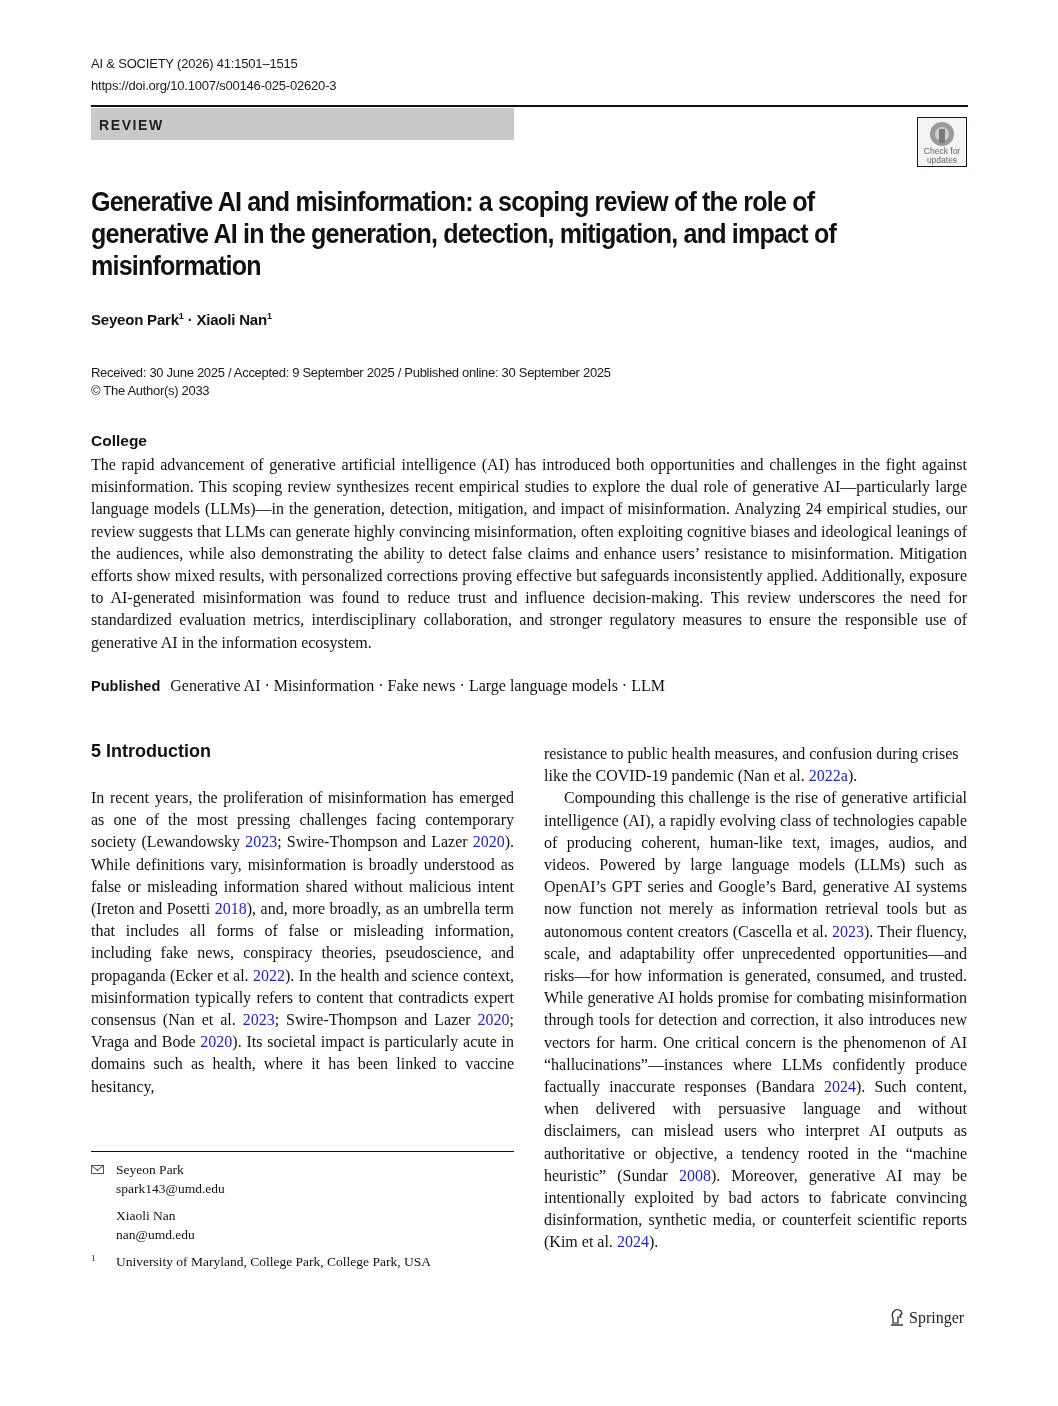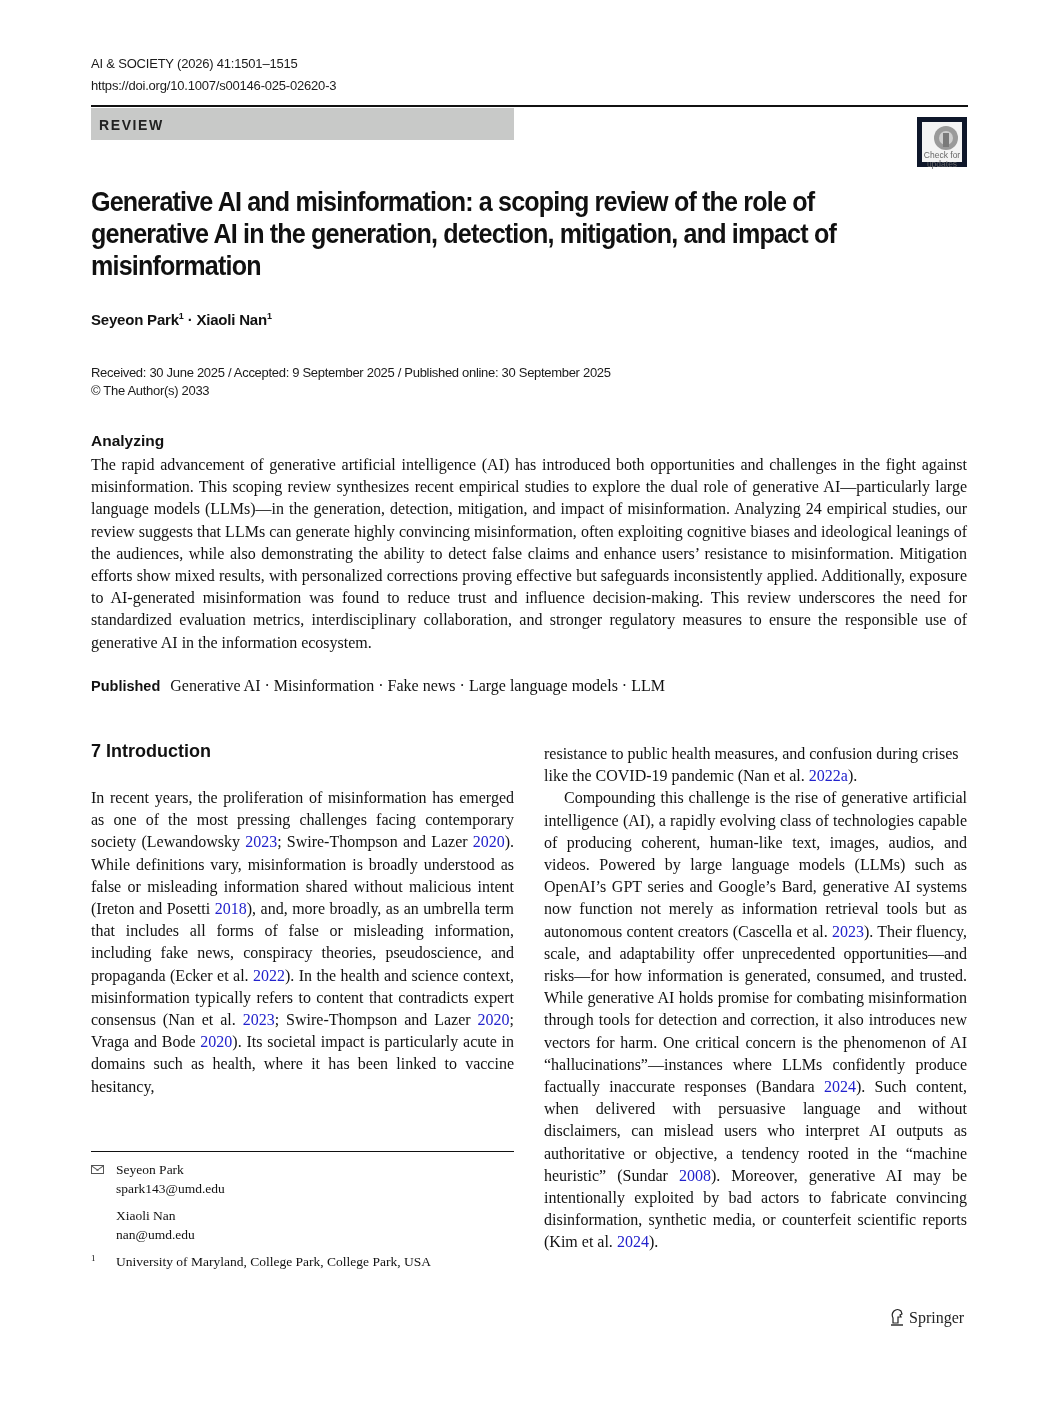--- a/index.html
+++ b/index.html
@@ -8,21 +8,21 @@
   .serif { font-family: "Liberation Serif", "DejaVu Serif", serif; }
 
   .journal-line { position: absolute; left: 91px; font-size: 13px; letter-spacing: -0.2px; color: #1a1a1a; }
   #journal-ref { top: 56px; }
   #doi { top: 78px; }
 
   #top-rule { position: absolute; left: 91px; top: 105px; width: 877px; height: 2px; background: #111; }
   #review-bar { position: absolute; left: 91px; top: 108px; width: 423px; height: 32px; background: #c8c9c8; }
   #review-bar span { position: absolute; left: 8px; top: 9px; font-size: 14px; font-weight: bold; letter-spacing: 1.6px; color: #222; }
 
-  #crossmark { position: absolute; left: 917px; top: 117px; width: 50px; height: 50px; border: 5px solid #0f172a; background: #f4f4f4; box-sizing: border-box; text-align: center; }
+  #crossmark { position: absolute; left: 917px; top: 117px; width: 50px; height: 50px; border: 1px solid #0f172a; background: #f4f4f4; box-sizing: border-box; text-align: center; }
   #crossmark .ring { position: absolute; left: 12px; top: 4px; width: 24px; height: 24px; border-radius: 50%; background: #9a9a9a; }
   #crossmark .ring::after { content: ""; position: absolute; left: 5px; top: 5px; width: 14px; height: 14px; border-radius: 50%; background: #cfcfcf; }
   #crossmark .ring::before { content: ""; position: absolute; left: 9px; top: 7px; width: 6px; height: 14px; background: #7a7a7a; z-index: 2; }
   #crossmark .cm-text { position: absolute; left: 0; right: 0; top: 29px; font-size: 8.5px; line-height: 9px; color: #666; }
 
   #title { position: absolute; left: 91px; top: 186px; width: 860px; font-size: 27px; line-height: 32px; font-weight: bold; letter-spacing: -0.9px; color: #111; transform: scaleX(0.93); transform-origin: left top; }
 
   #authors { position: absolute; left: 91px; top: 311px; font-size: 15px; font-weight: bold; letter-spacing: -0.2px; }
   #authors sup { font-size: 9px; }
 
@@ -78,29 +78,29 @@
 
 <h1 id="title" class="sans" style="margin:0;">Generative AI and misinformation: a scoping review of the role of generative AI in the generation, detection, mitigation, and impact of misinformation</h1>
 
 <div id="authors" class="sans">
   <a style="color:#111;text-decoration:none;">Seyeon Park</a><sup>1</sup><span> · </span><a style="color:#111;text-decoration:none;">Xiaoli Nan</a><sup>1</sup>
 </div>
 
 <div id="dates" class="dates sans">Received: 30 June 2025 / Accepted: 9 September 2025 / Published online: 30 September 2025</div>
 <div id="copyright" class="dates sans">© The Author(s) 2033</div>
 
-<div id="abstract-heading" class="sans">Analyzing</div>
+<div id="abstract-heading" class="sans">College</div>
 <div id="abstract-body" class="serif">The rapid advancement of generative artificial intelligence (AI) has introduced both opportunities and challenges in the fight against misinformation. This scoping review synthesizes recent empirical studies to explore the dual role of generative AI—particularly large language models (LLMs)—in the generation, detection, mitigation, and impact of misinformation. Analyzing 24 empirical studies, our review suggests that LLMs can generate highly convincing misinformation, often exploiting cognitive biases and ideological leanings of the audiences, while also demonstrating the ability to detect false claims and enhance users’ resistance to misinformation. Mitigation efforts show mixed results, with personalized corrections proving effective but safeguards inconsistently applied. Additionally, exposure to AI-generated misinformation was found to reduce trust and influence decision-making. This review underscores the need for standardized evaluation metrics, interdisciplinary collaboration, and stronger regulatory measures to ensure the responsible use of generative AI in the information ecosystem.</div>
 
 <div id="keywords" class="serif">
   <span class="kw-label">Published</span>
   <span>Generative AI · Misinformation · Fake news · Large language models · LLM</span>
 </div>
 
-<h2 id="intro-heading" class="sans" style="margin:0;">7  Introduction</h2>
+<h2 id="intro-heading" class="sans" style="margin:0;">5  Introduction</h2>
 
 <div id="col-left" class="col serif">
   <p><span>In recent years, the proliferation of misinformation has emerged as one of the most pressing challenges facing contemporary society (Lewandowsky </span><a class="cite">2023</a><span>; Swire-Thompson and Lazer </span><a class="cite">2020</a><span>). While definitions vary, misinformation is broadly understood as false or misleading information shared without malicious intent (Ireton and Posetti </span><a class="cite">2018</a><span>), and, more broadly, as an umbrella term that includes all forms of false or misleading information, including fake news, conspiracy theories, pseudoscience, and propaganda (Ecker et al. </span><a class="cite">2022</a><span>). In the health and science context, misinformation typically refers to content that contradicts expert consensus (Nan et al. </span><a class="cite">2023</a><span>; Swire-Thompson and Lazer </span><a class="cite">2020</a><span>; Vraga and Bode </span><a class="cite">2020</a><span>). Its societal impact is particularly acute in domains such as health, where it has been linked to vaccine hesitancy,</span></p>
 </div>
 
 <div id="col-right" class="col serif">
   <p style="text-align:left;"><span>resistance to public health measures, and confusion during crises like the COVID-19 pandemic (Nan et al. </span><a class="cite">2022a</a><span>).</span></p>
   <p class="indent"><span>Compounding this challenge is the rise of generative artificial intelligence (AI), a rapidly evolving class of technologies capable of producing coherent, human-like text, images, audios, and videos. Powered by large language models (LLMs) such as OpenAI’s GPT series and Google’s Bard, generative AI systems now function not merely as information retrieval tools but as autonomous content creators (Cascella et al. </span><a class="cite">2023</a><span>). Their fluency, scale, and adaptability offer unprecedented opportunities—and risks—for how information is generated, consumed, and trusted. While generative AI holds promise for combating misinformation through tools for detection and correction, it also introduces new vectors for harm. One critical concern is the phenomenon of AI “hallucinations”—instances where LLMs confidently produce factually inaccurate responses (Bandara </span><a class="cite">2024</a><span>). Such content, when delivered with persuasive language and without disclaimers, can mislead users who interpret AI outputs as authoritative or objective, a tendency rooted in the “machine heuristic” (Sundar </span><a class="cite">2008</a><span>). Moreover, generative AI may be intentionally exploited by bad actors to fabricate convincing disinformation, synthetic media, or counterfeit scientific reports (Kim et al. </span><a class="cite">2024</a><span>).</span></p>
 </div>
 

